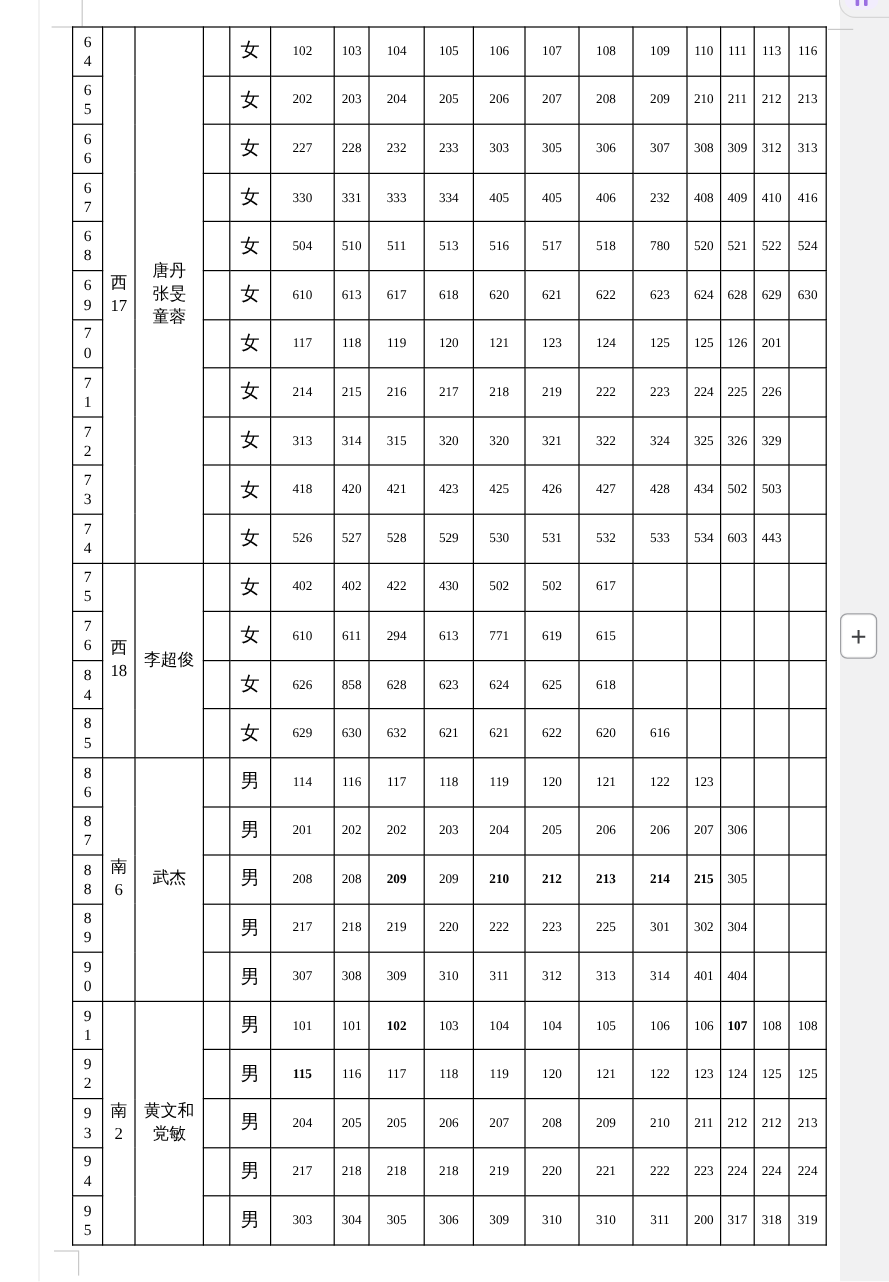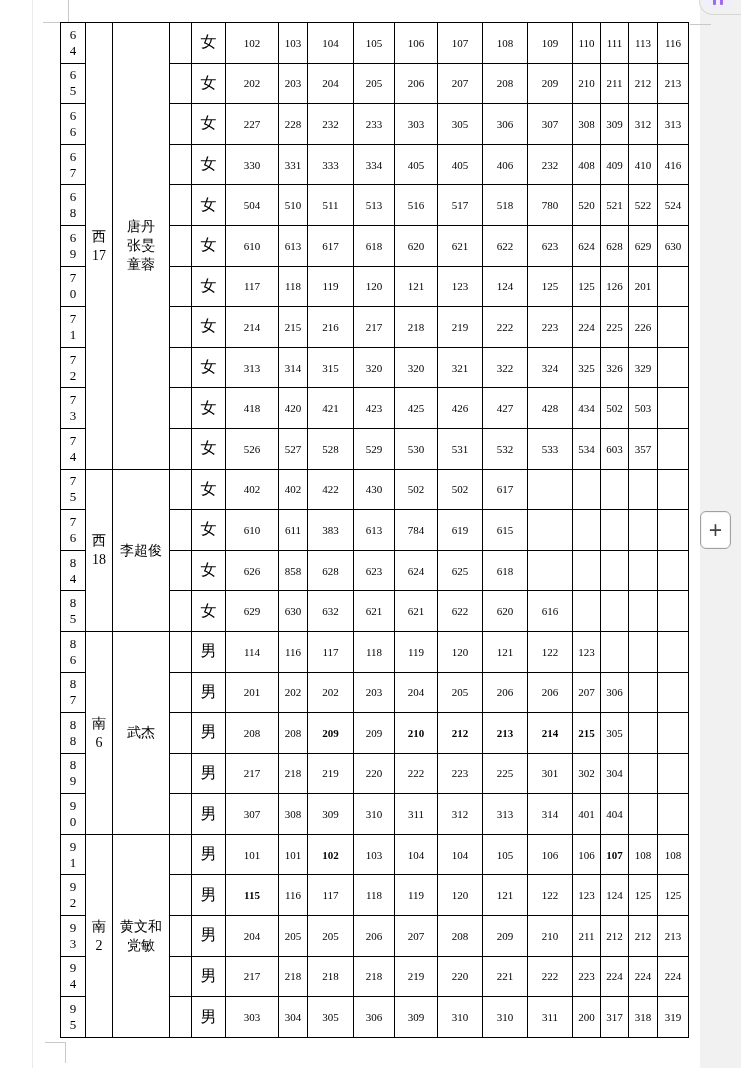--- a/index.html
+++ b/index.html
@@ -291,21 +291,21 @@
           <td>526</td>
           <td>527</td>
           <td>528</td>
           <td>529</td>
           <td>530</td>
           <td>531</td>
           <td>532</td>
           <td>533</td>
           <td>534</td>
           <td>603</td>
-          <td>357</td>
+          <td>443</td>
           <td></td>
         </tr>
         <tr>
           <td class="no-cell">
             <span class="digit">7</span>
             <span class="digit">5</span>
           </td>
           <td class="loc-cell" rowspan="4">
             <span class="line">西</span>
             <span class="line">18</span>
@@ -330,23 +330,23 @@
         </tr>
         <tr>
           <td class="no-cell">
             <span class="digit">7</span>
             <span class="digit">6</span>
           </td>
           <td></td>
           <td class="gender-cell">女</td>
           <td>610</td>
           <td>611</td>
-          <td>383</td>
+          <td>294</td>
           <td>613</td>
-          <td>784</td>
+          <td>771</td>
           <td>619</td>
           <td>615</td>
           <td></td>
           <td></td>
           <td></td>
           <td></td>
           <td></td>
         </tr>
         <tr>
           <td class="no-cell">

